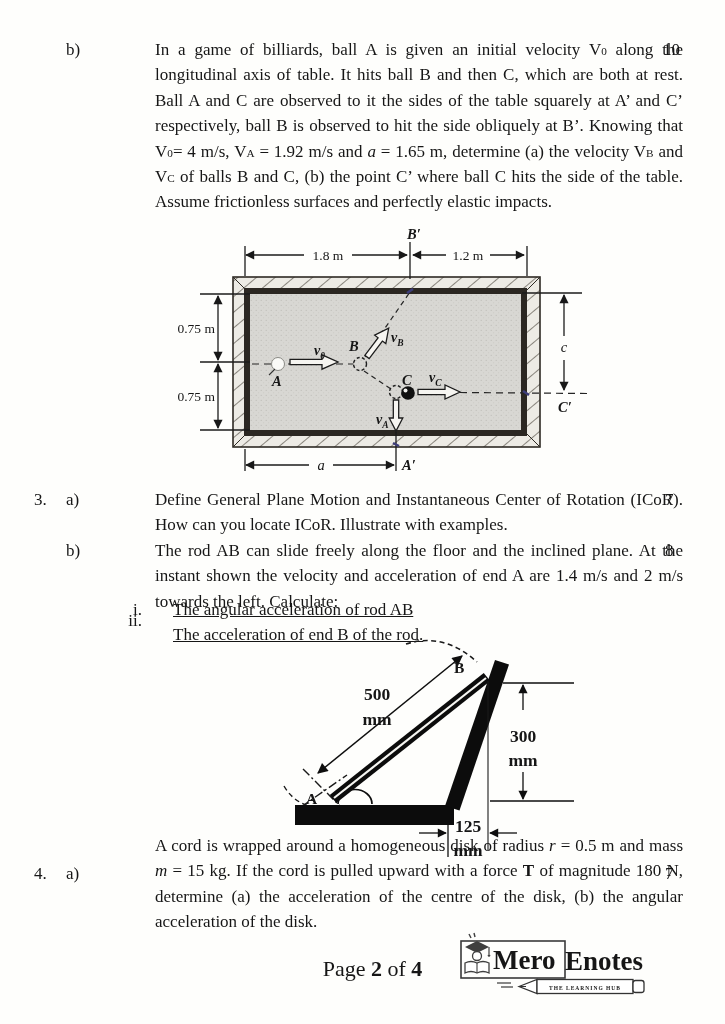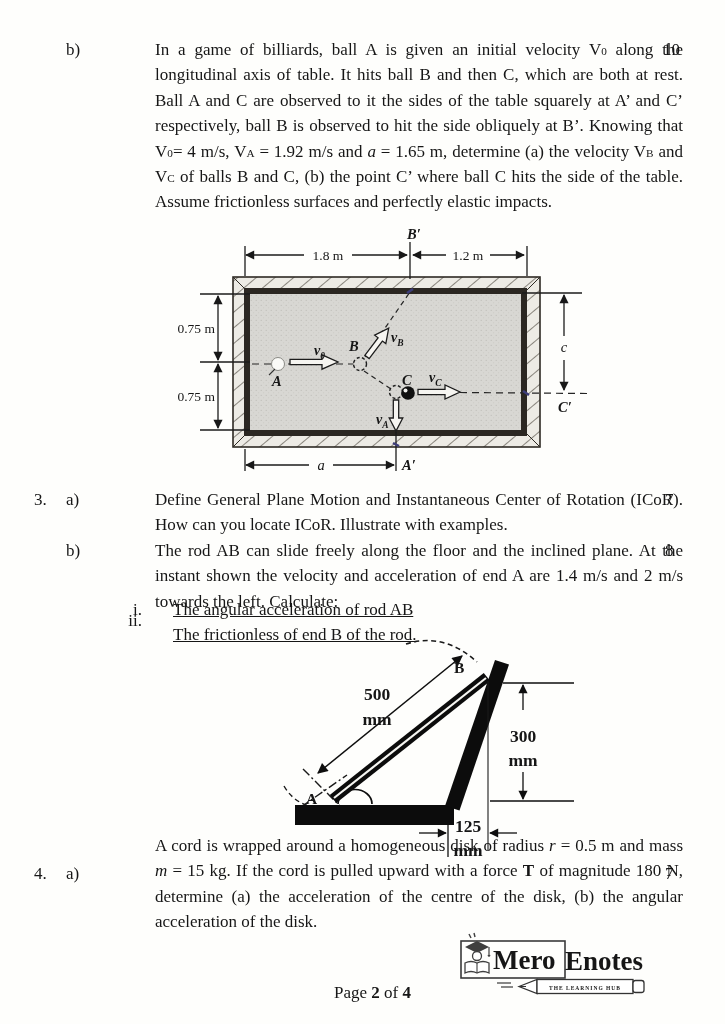--- a/index.html
+++ b/index.html
@@ -13,21 +13,21 @@
   sub{font-size:66%;line-height:0;vertical-align:-18%;}
   b{font-weight:bold;}
   .fig{position:absolute;}
   .fig text{font-family:"Liberation Serif",serif;fill:#161616;}
   .dimtxt{font-size:13.5px;}
   .ptlab{font-style:italic;font-weight:bold;font-size:14.5px;}
   .itlab{font-style:italic;font-size:14.5px;}
   .vlab{font-style:italic;font-weight:bold;font-size:14px;}
   .f2num{font-weight:bold;font-size:17.5px;}
   .f2pt{font-weight:bold;font-size:15.5px;}
-  .footer-page{position:absolute;left:300px;top:956px;width:145px;text-align:center;font-size:17px;margin-top:27px;}
+  .footer-page{position:absolute;left:300px;top:956px;width:145px;text-align:center;font-size:22px;}
   .logo-sans{font-family:"Liberation Sans",sans-serif;font-weight:bold;}
 </style>
 </head>
 <body>
 
 <div id="page">
 
   <div class="tag" style="left:66px;top:37px">b)</div>
   <div class="qtext" style="top:37px">In a game of billiards, ball A is given an initial velocity V<sub>0</sub> along the longitudinal axis of table. It hits ball B and then C, which are both at rest. Ball A and C are observed to it the sides of the table squarely at A’ and C’ respectively, ball B is observed to hit the side obliquely at B’. Knowing that V<sub>0</sub>= 4 m/s, V<sub>A</sub> = 1.92 m/s and <i>a</i> = 1.65 m, determine (a) the velocity V<sub>B</sub> and V<sub>C</sub> of balls B and C, (b) the point C’ where ball C hits the side of the table. Assume frictionless surfaces and perfectly elastic impacts.</div>
   <div class="marks" style="left:663px;top:37px">10</div>
@@ -137,21 +137,21 @@
   <div class="qtext" style="top:487px">Define General Plane Motion and Instantaneous Center of Rotation (ICoR). How can you locate ICoR. Illustrate with examples.</div>
   <div class="marks" style="left:665px;top:487px">7</div>
 
   <div class="tag" style="left:66px;top:538px">b)</div>
   <div class="qtext" style="top:538px">The rod AB can slide freely along the floor and the inclined plane. At the instant shown the velocity and acceleration of end A are 1.4 m/s and 2 m/s towards the left. Calculate:</div>
   <div class="marks" style="left:665px;top:538px">8</div>
 
   <div class="romnum" style="top:597px">i.</div>
   <div class="romtxt" style="top:597px">The angular acceleration of rod AB</div>
   <div class="romnum" style="top:608px">ii.</div>
-  <div class="romtxt" style="top:622px">The frictionless of end B of the rod.</div>
+  <div class="romtxt" style="top:622px">The acceleration of end B of the rod.</div>
 
   <svg class="fig" style="left:278px;top:636px" width="320" height="228" viewBox="0 0 320 228">
     <defs>
       <marker id="f2a" viewBox="0 0 10 10" refX="9" refY="5" markerWidth="9" markerHeight="7" orient="auto-start-reverse">
         <path d="M0 0 L10 5 L0 10 z" fill="#0e0e0e"></path>
       </marker>
     </defs>
 
     <path d="M128 8 Q166 -4 199 26" fill="none" stroke="#1a1a1a" stroke-width="1.6" stroke-dasharray="5,3.5"></path>
     <path d="M6 150 Q20 174 50 171" fill="none" stroke="#1a1a1a" stroke-width="1.4" stroke-dasharray="5,3.5"></path>

